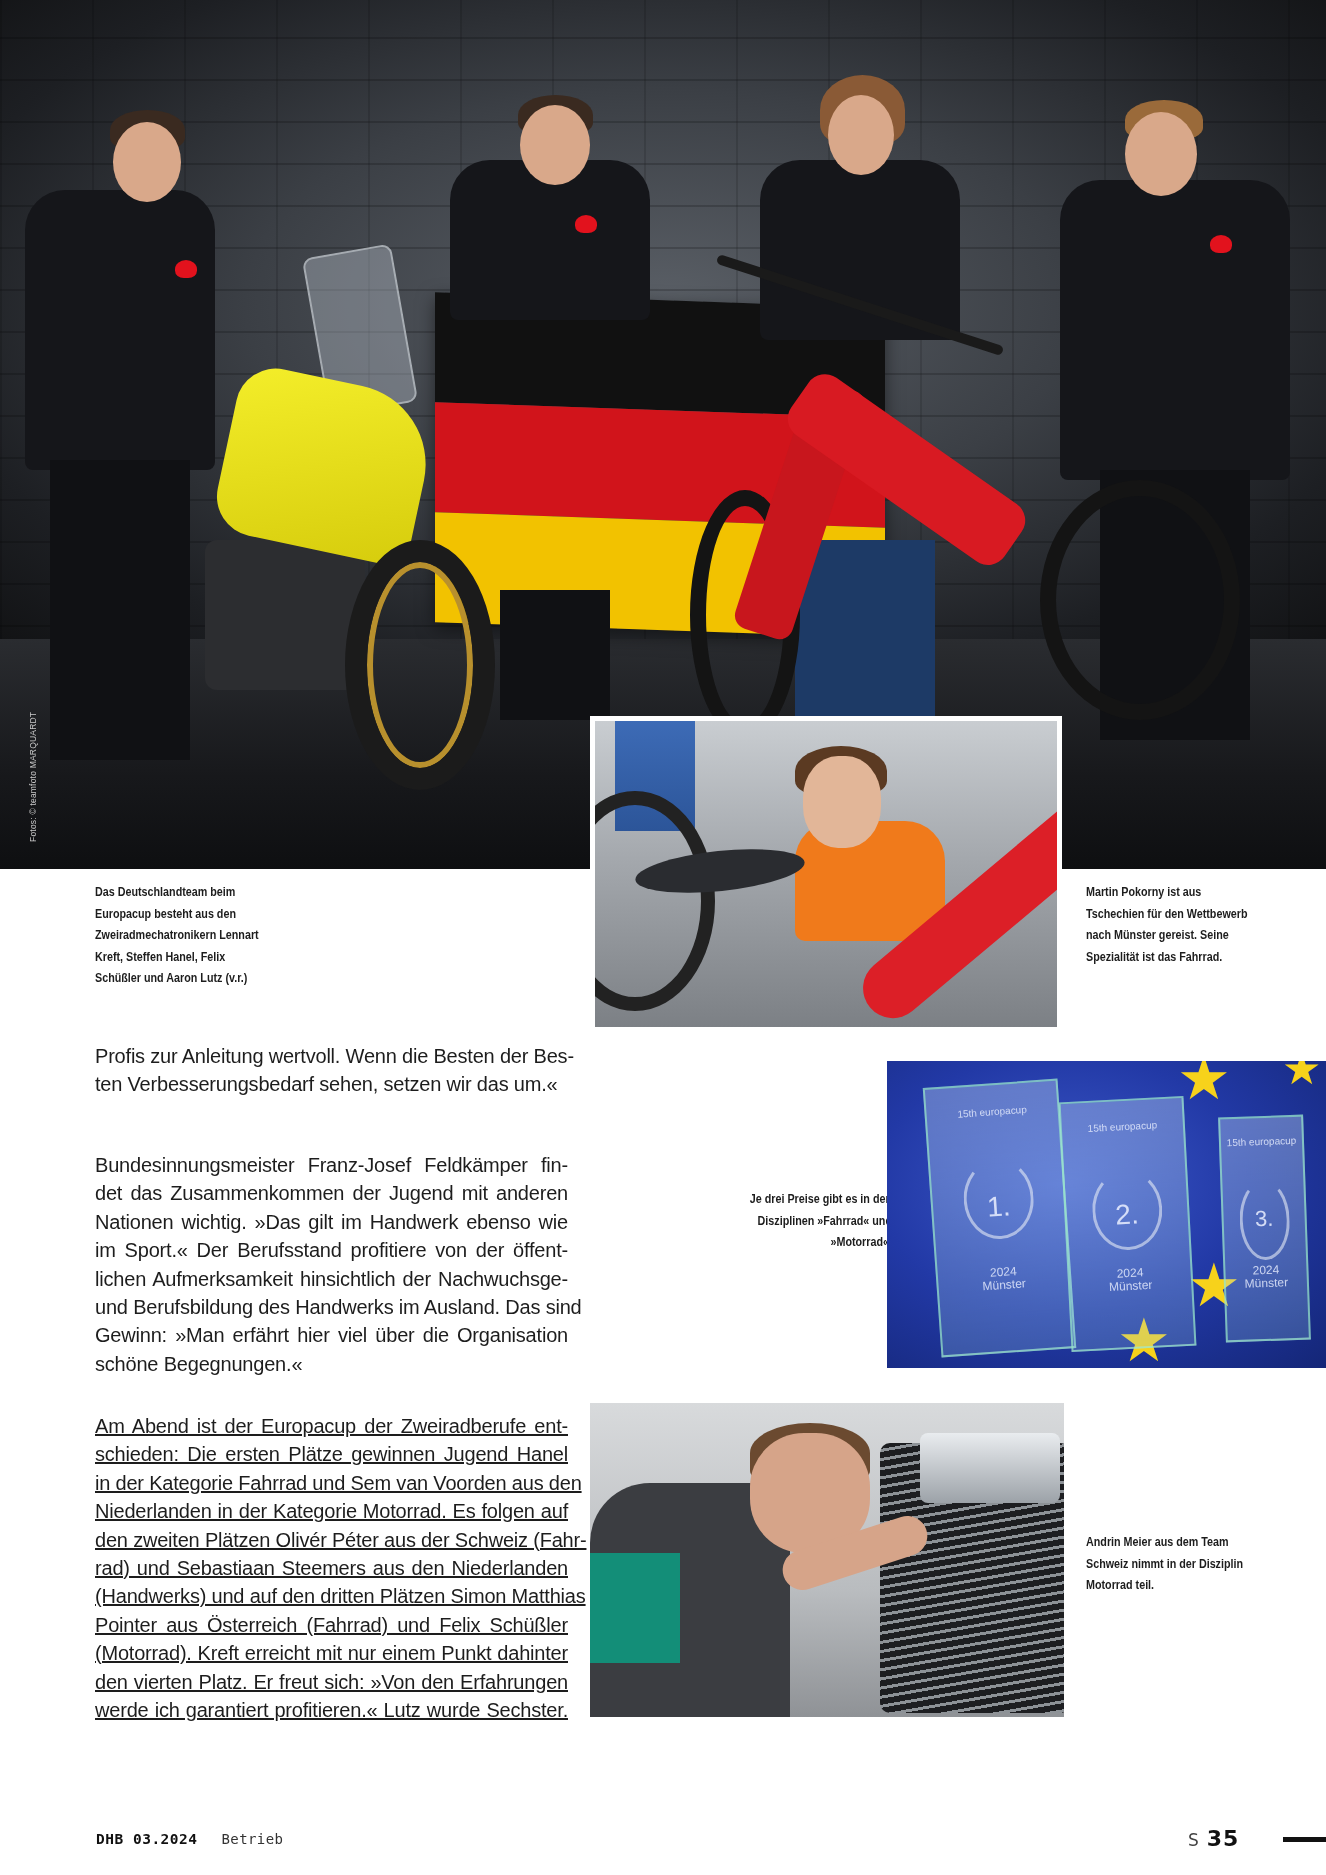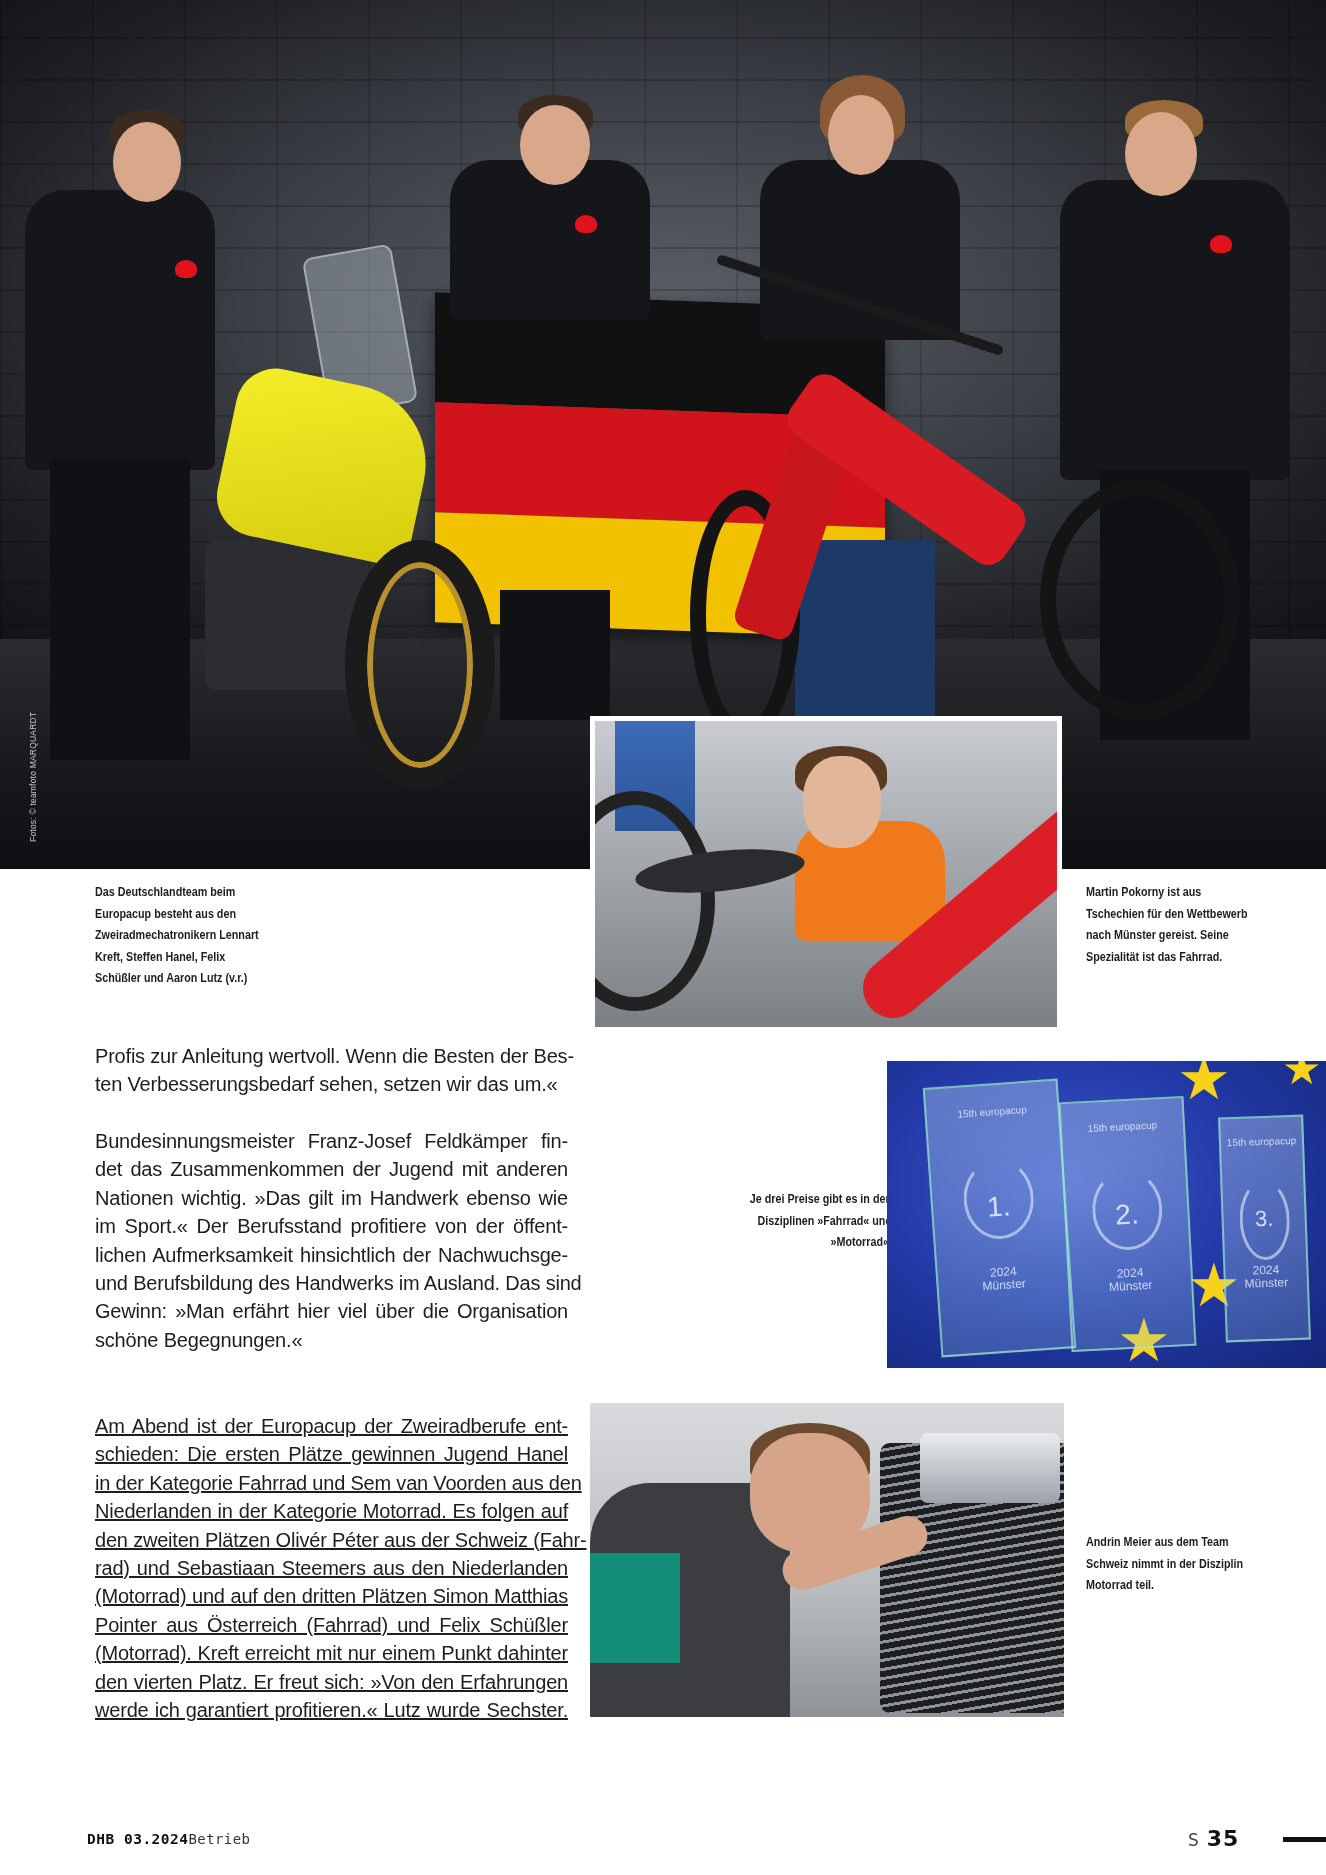--- a/index.html
+++ b/index.html
@@ -103,27 +103,27 @@
 
   
   .body-col {
     position: absolute; left: 95px; width: 473px;
     font-family: "Liberation Sans", sans-serif;
     font-size: 20px; line-height: 28.4px; color: #1d1d1d;
     text-align: justify; text-align-last: left;
     letter-spacing: -0.2px;
   }
   .para-1 { top: 1042px; }
-  .para-2 { top: 1127px; }
+  .para-2 { top: 1151px; }
   .para-3 { top: 1412px; text-decoration: underline; }
   .body-col .line { display: block; text-align: justify; text-align-last: justify; white-space: nowrap; }
   .body-col .line.last { text-align-last: left; }
 
   
-  .footer-left { position: absolute; left: 87px; top: 1831px; display: flex; align-items: flex-end; gap: 0; }
+  .footer-left { position: absolute; left: 96px; top: 1831px; display: flex; align-items: flex-end; gap: 24px; }
   .footer-mag { font-family: "DejaVu Sans Mono", monospace; font-weight: bold; font-size: 14.5px; letter-spacing: .5px; color: #111; }
   .footer-section { font-family: "DejaVu Sans Mono", monospace; font-size: 14px; color: #333; letter-spacing: .4px; }
   .footer-right { position: absolute; left: 1188px; top: 1826px; display: flex; align-items: baseline; gap: 8px; }
   .footer-s { font-family: "DejaVu Sans", sans-serif; font-size: 17px; color: #444; }
   .footer-page { font-family: "DejaVu Sans", sans-serif; font-weight: bold; font-size: 22px; color: #111; letter-spacing: 1px; }
   .footer-rule { position: absolute; left: 1283px; top: 1837px; width: 43px; height: 5px; background: #111; }
 </style>
 </head>
 <body>
 
@@ -283,21 +283,21 @@
   <span class="line last">schöne Begegnungen.«</span>
 </div>
 
 <div class="body-col para-3">
   <span class="line">Am Abend ist der Europacup der Zweiradberufe ent-</span>
   <span class="line">schieden: Die ersten Plätze gewinnen Jugend Hanel</span>
   <span class="line">in der Kategorie Fahrrad und Sem van Voorden aus den</span>
   <span class="line">Niederlanden in der Kategorie Motorrad. Es folgen auf</span>
   <span class="line">den zweiten Plätzen Olivér Péter aus der Schweiz (Fahr-</span>
   <span class="line">rad) und Sebastiaan Steemers aus den Niederlanden</span>
-  <span class="line">(Motorrad) und auf den dritten Plätzen Simon Matthias</span>
+  <span class="line">(Handwerks) und auf den dritten Plätzen Simon Matthias</span>
   <span class="line">Pointer aus Österreich (Fahrrad) und Felix Schüßler</span>
   <span class="line">(Motorrad). Kreft erreicht mit nur einem Punkt dahinter</span>
   <span class="line">den vierten Platz. Er freut sich: »Von den Erfahrungen</span>
   <span class="line">werde ich garantiert profitieren.« Lutz wurde Sechster.</span>
 </div>
 
 <div class="footer-left">
   <span class="footer-mag">DHB 03.2024</span>
   <span class="footer-section">Betrieb</span>
 </div>

